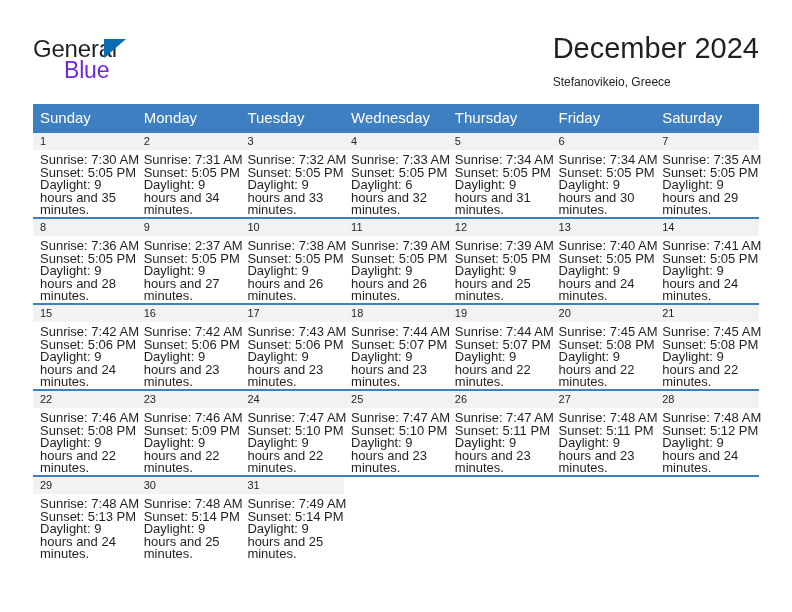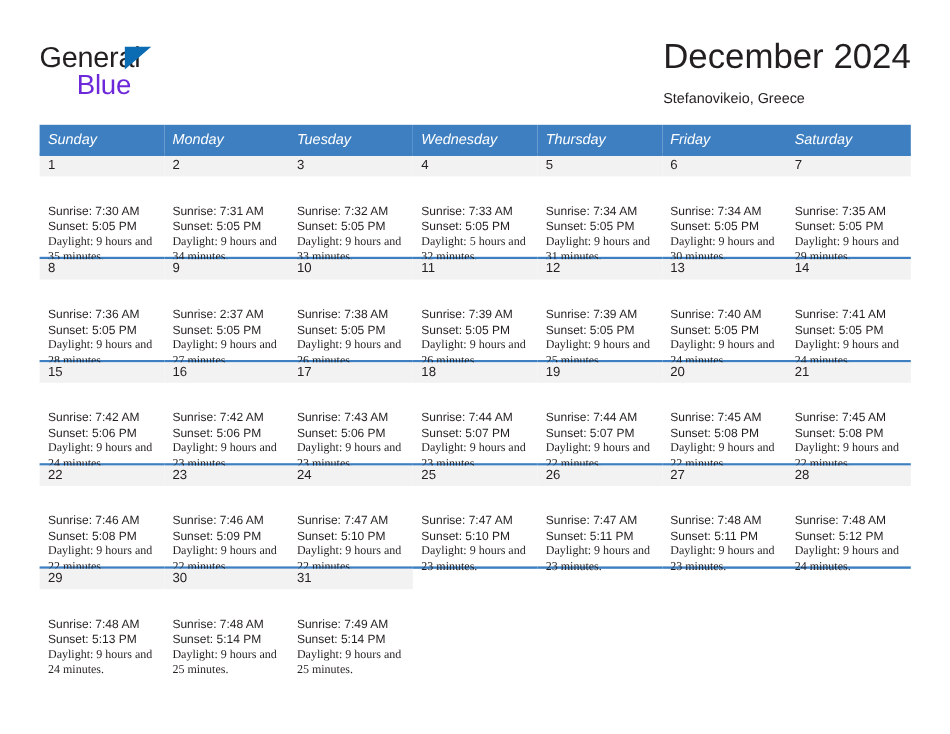--- a/index.html
+++ b/index.html
@@ -93,27 +93,26 @@
     top: 104px;
     width: 726px;
     border-collapse: collapse;
     table-layout: fixed;
   }
   .calendar col { width: 103.71px; }
 
   .calendar thead th {
     background: #3d7fc1;
     color: #ffffff;
-    font-size: 12px;
+    font-size: 15px;
     font-weight: normal;
     text-align: left;
     padding: 5px 0 5px 7px;
     height: 11px;
     border: 0;
-    font-style: italic;
   }
 
   .calendar tbody td {
     vertical-align: top;
     padding: 0;
     border: 0;
     height: 84px;
     border-top: 2px solid #3d7fc1;
   }
   .calendar tbody tr.week-row td { background: #ffffff; }
@@ -127,27 +126,26 @@
     background: #f2f2f2;
     height: 17px;
     line-height: 17px;
     padding-left: 7px;
     font-size: 11px;
     color: #231f20;
   }
   .cell-blank .day-num-band { background: transparent; }
   .detail {
     padding: 4px 6px 0 7px;
-    font-size: 10px;
+    font-size: 13px;
     line-height: 12.6px;
     color: #231f20;
-    margin-top: 20px;
   }
   .detail div { white-space: nowrap; }
-  .detail .daylight { white-space: normal; font-family: Liberation Serif, serif; }
+  .detail .daylight { white-space: normal; }
 </style>
 </head>
 <body>
 
 <div class="page">
 
   <div class="header">
 
     <div class="brand">
       <span class="brand-general">General</span>
@@ -215,21 +213,21 @@
             <div class="daylight">Daylight: 9 hours and 33 minutes.</div>
           </div>
         </div>
           </td>
         <td>
             <div class="cell-inner">
           <div class="day-num-band">4</div>
           <div class="detail">
             <div>Sunrise: 7:33 AM</div>
             <div>Sunset: 5:05 PM</div>
-            <div class="daylight">Daylight: 5 hours and 32 minutes.</div>
+            <div class="daylight">Daylight: 6 hours and 32 minutes.</div>
           </div>
         </div>
           </td>
         <td>
             <div class="cell-inner">
           <div class="day-num-band">5</div>
           <div class="detail">
             <div>Sunrise: 7:34 AM</div>
             <div>Sunset: 5:05 PM</div>
             <div class="daylight">Daylight: 9 hours and 31 minutes.</div>

